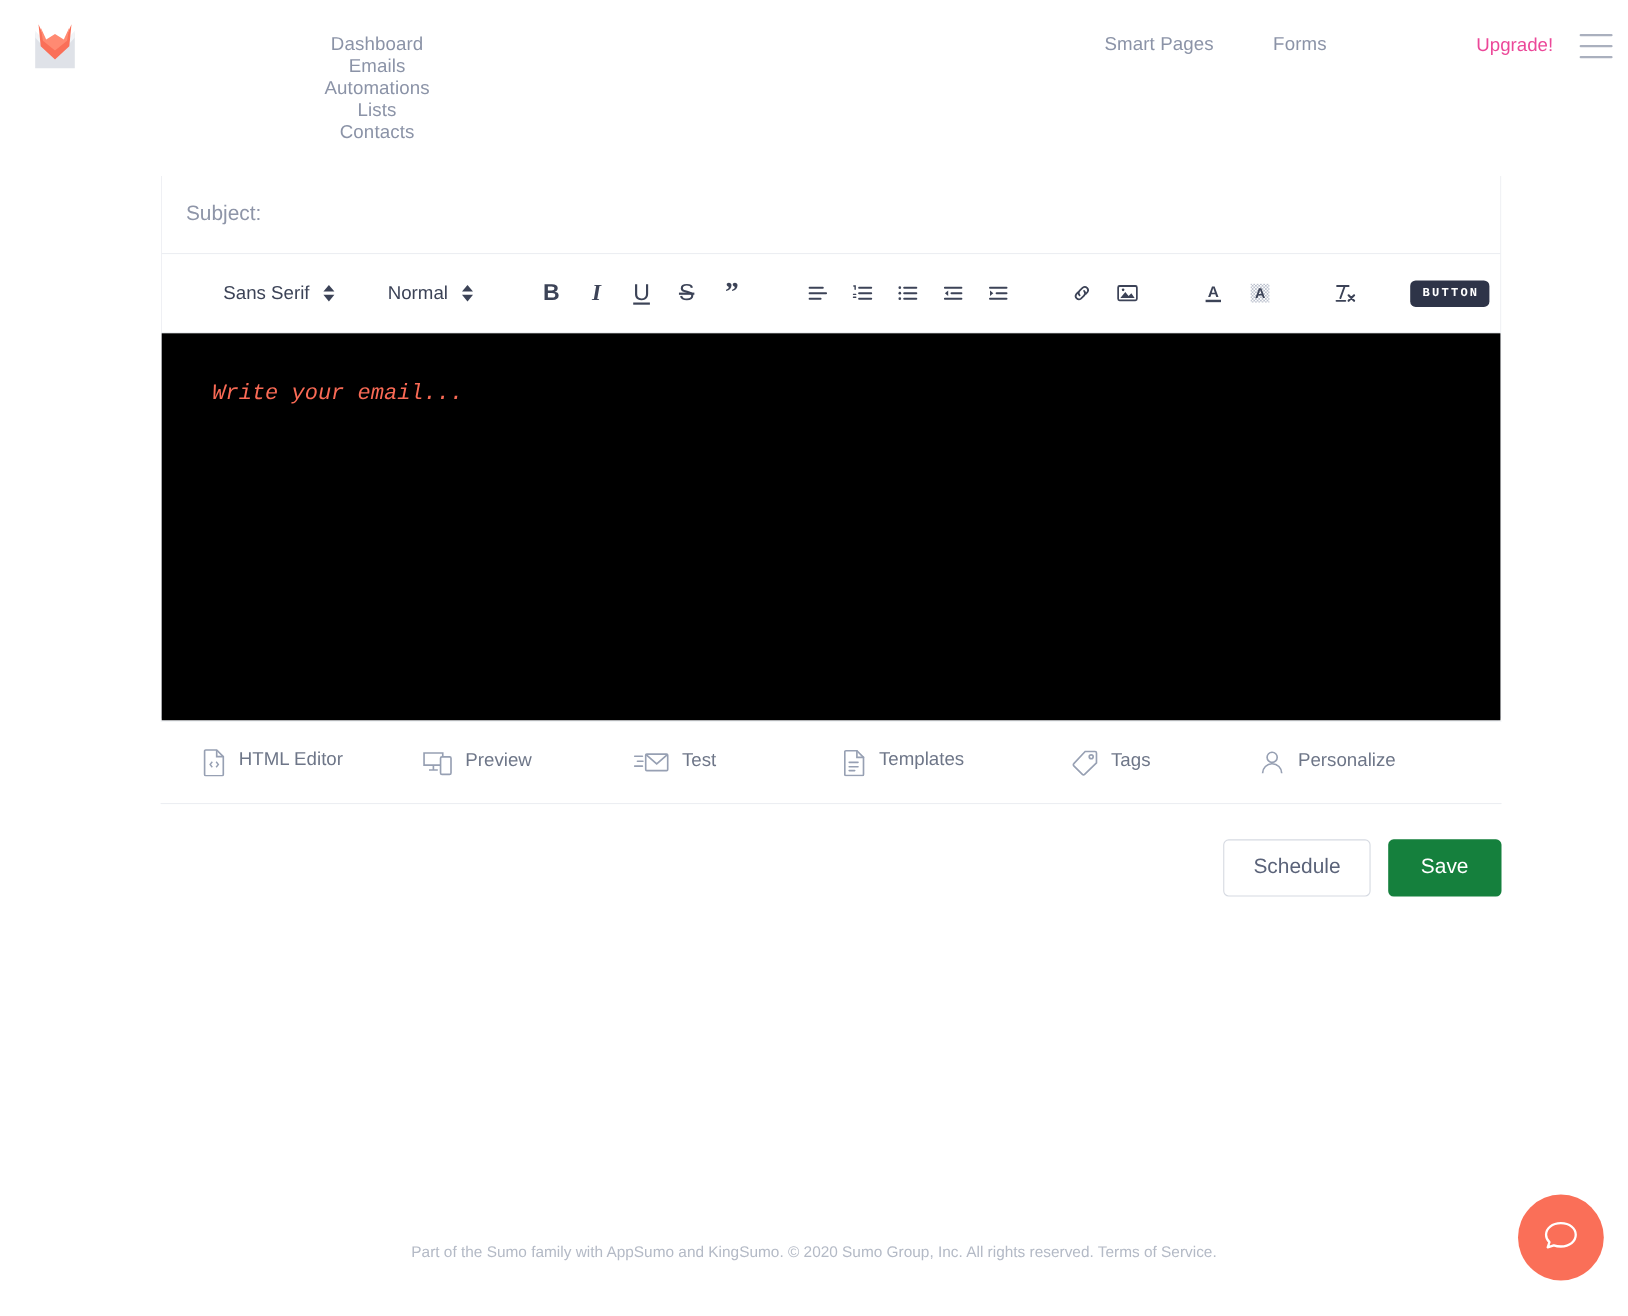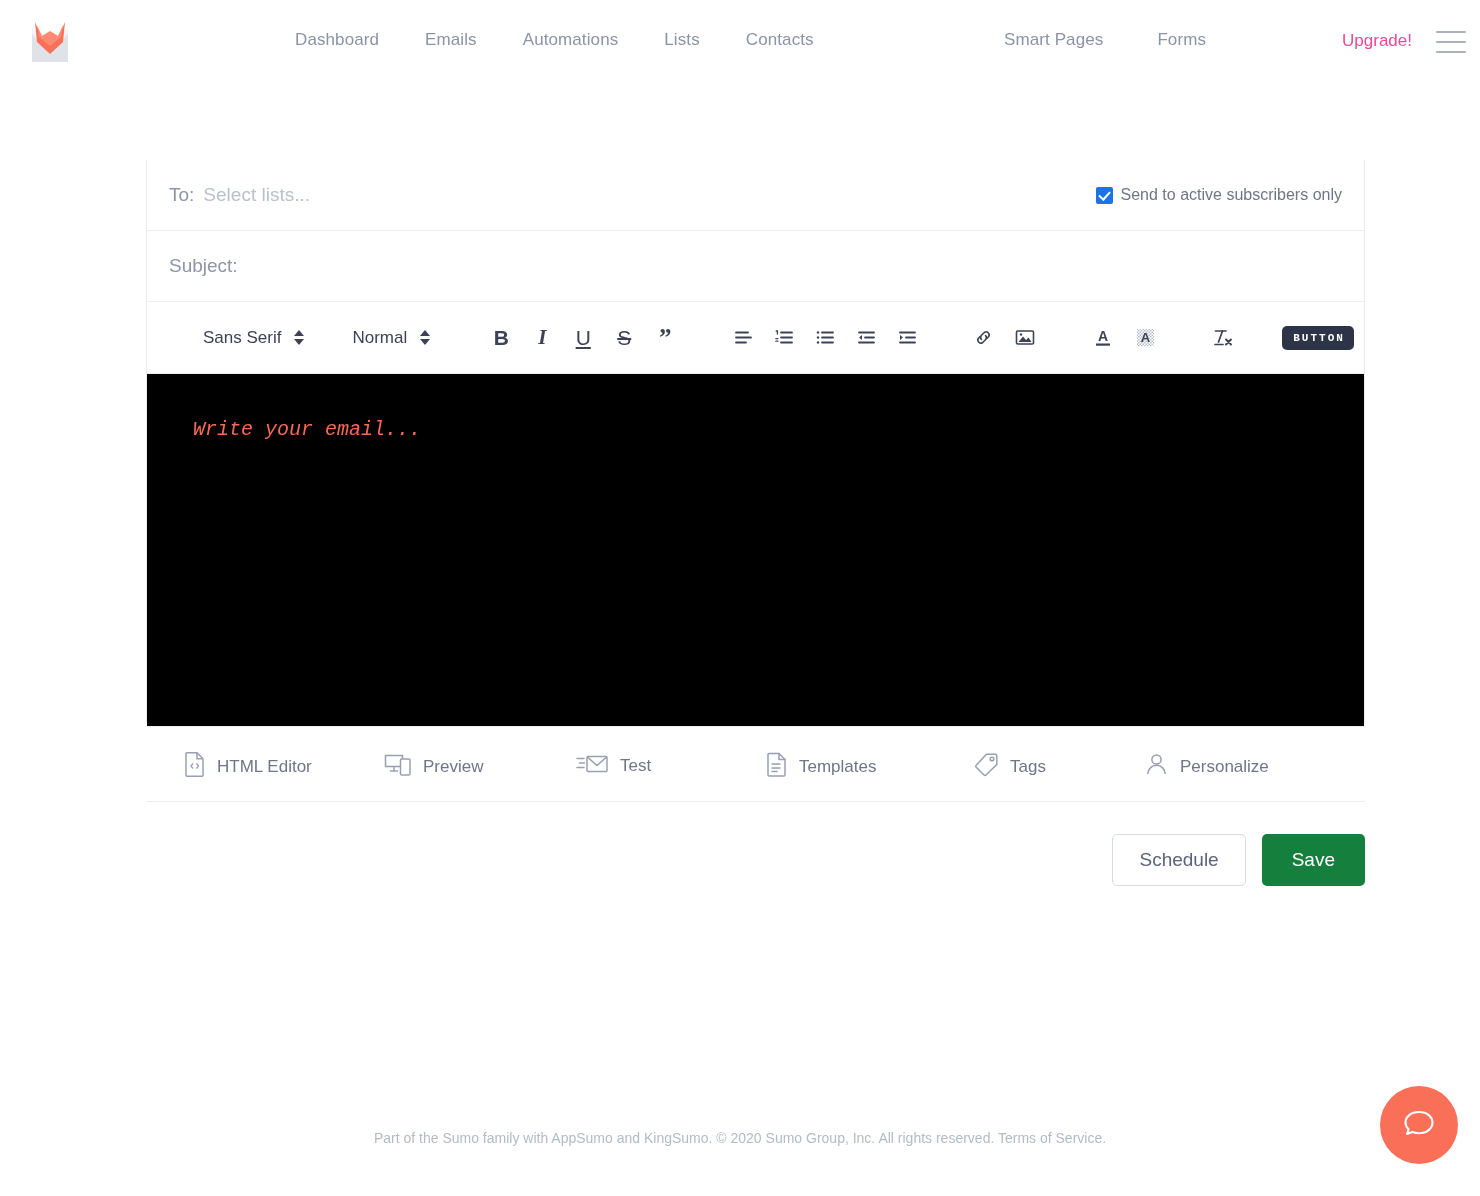--- a/index.html
+++ b/index.html
@@ -25,21 +25,22 @@
     left: 30px;
     top: 20px;
     width: 40px;
     height: 46px;
   }
   .nav-main {
     position: absolute;
     left: 295px;
     top: 30px;
     display: flex;
-    align-items: flex-end;
+    align-items: center;
+    flex-direction: column;
   }
   .nav-main .nav-link { margin-right: 46px; }
   .nav-right {
     position: absolute;
     left: 1004px;
     top: 30px;
     display: flex;
     align-items: center;
   }
   .nav-right .nav-link { margin-right: 54px; }
@@ -256,21 +257,21 @@
     display: flex;
     align-items: center;
     height: 76px;
     padding: 0 30px 0 38px;
     border-top: 1px solid #eceef2;
     border-bottom: 1px solid #eceef2;
     margin-top: -1px;
   }
   .action-item {
     display: flex;
-    align-items: flex-end;
+    align-items: flex-start;
     cursor: pointer;
     color: #8e95a8;
   }
   .action-item .ai-icon {
     margin-right: 11px;
     display: flex;
     align-items: center;
     color: #97a0b3;
   }
   .action-label {
@@ -370,31 +371,20 @@
       <span></span>
   </div>
 </div>
 
 <div class="composer">
 
 
   <div class="card-body">
 
 
-    <div class="row-line">
-      <div class="field-row to-row">
-        <span class="field-label">To:</span>
-        <span class="field-placeholder">Select lists...</span>
-
-        <span class="checkbox-group">
-          <span class="checkbox"></span>
-          <span class="checkbox-label">Send to active subscribers only</span>
-        </span>
-      </div>
-    </div>
 
     <div class="row-line">
       <div class="field-row">
         <span class="field-label">Subject:</span>
         <span class="field-value"></span>
       </div>
     </div>
 
     <div class="toolbar">
 

